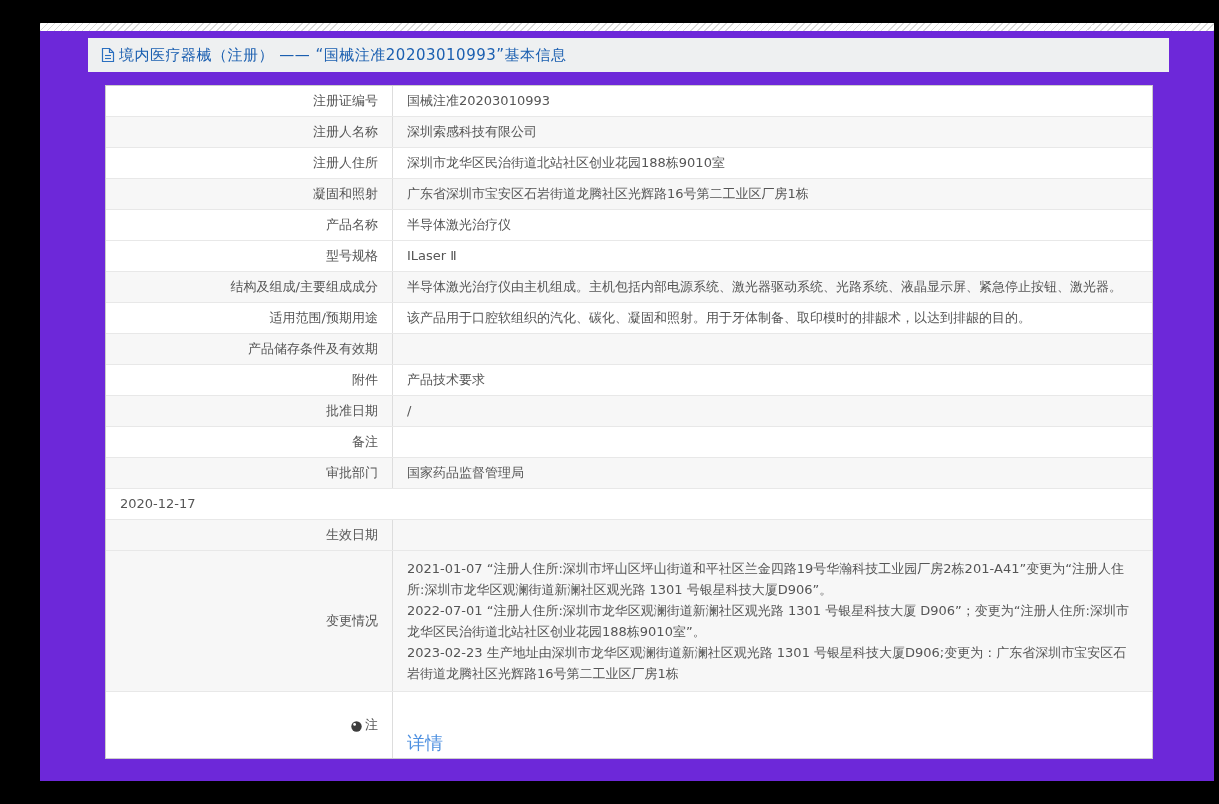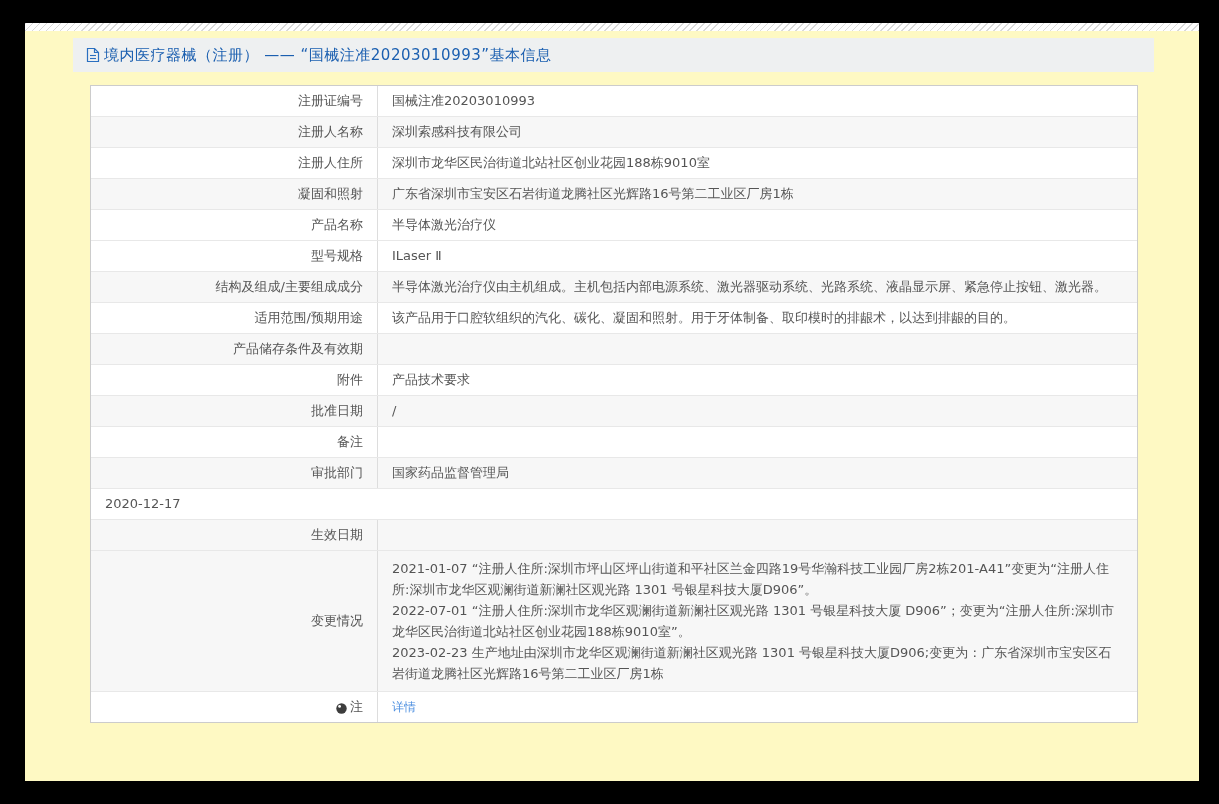--- a/index.html
+++ b/index.html
@@ -5,23 +5,23 @@
   html,body{margin:0;padding:0;}
   body{
     width:1219px;height:804px;
     background:#000;
     position:relative;
     overflow:hidden;
     font-family:"DejaVu Sans","Liberation Sans",sans-serif;
   }
   .page{
     position:absolute;
-    left:25px;top:23px;
+    left:40px;top:23px;
     width:1174px;height:758px;
-    background:#fef9c3;
+    background:#6d28d9;
   }
   .hatch{
     height:8px;width:100%;
     background:repeating-linear-gradient(135deg,#d9d9d9 0px,#d9d9d9 1px,#ffffff 1px,#ffffff 5px);
   }
   .header-band{
     margin:7px 45px 0 48px;
     height:34px;
     background:#eef0f1;
     display:flex;
@@ -74,21 +74,22 @@
     line-height:21px;
     padding-top:7px;
     padding-bottom:7px;
   }
   .row.tall .change-line{margin:0;}
   .note-icon{display:inline-flex;margin-right:2px;position:relative;top:1px;}
   .detail-link{
     color:#4e90e0;
     text-decoration:none;
     cursor:pointer;
-    font-size:12px;
+    font-size:18px;
+    margin-top:36px;
   }
 </style>
 </head>
 <body>
 
 <div class="page">
   <div class="hatch"></div>
 
   <div class="header-band">
     <span class="doc-icon">

